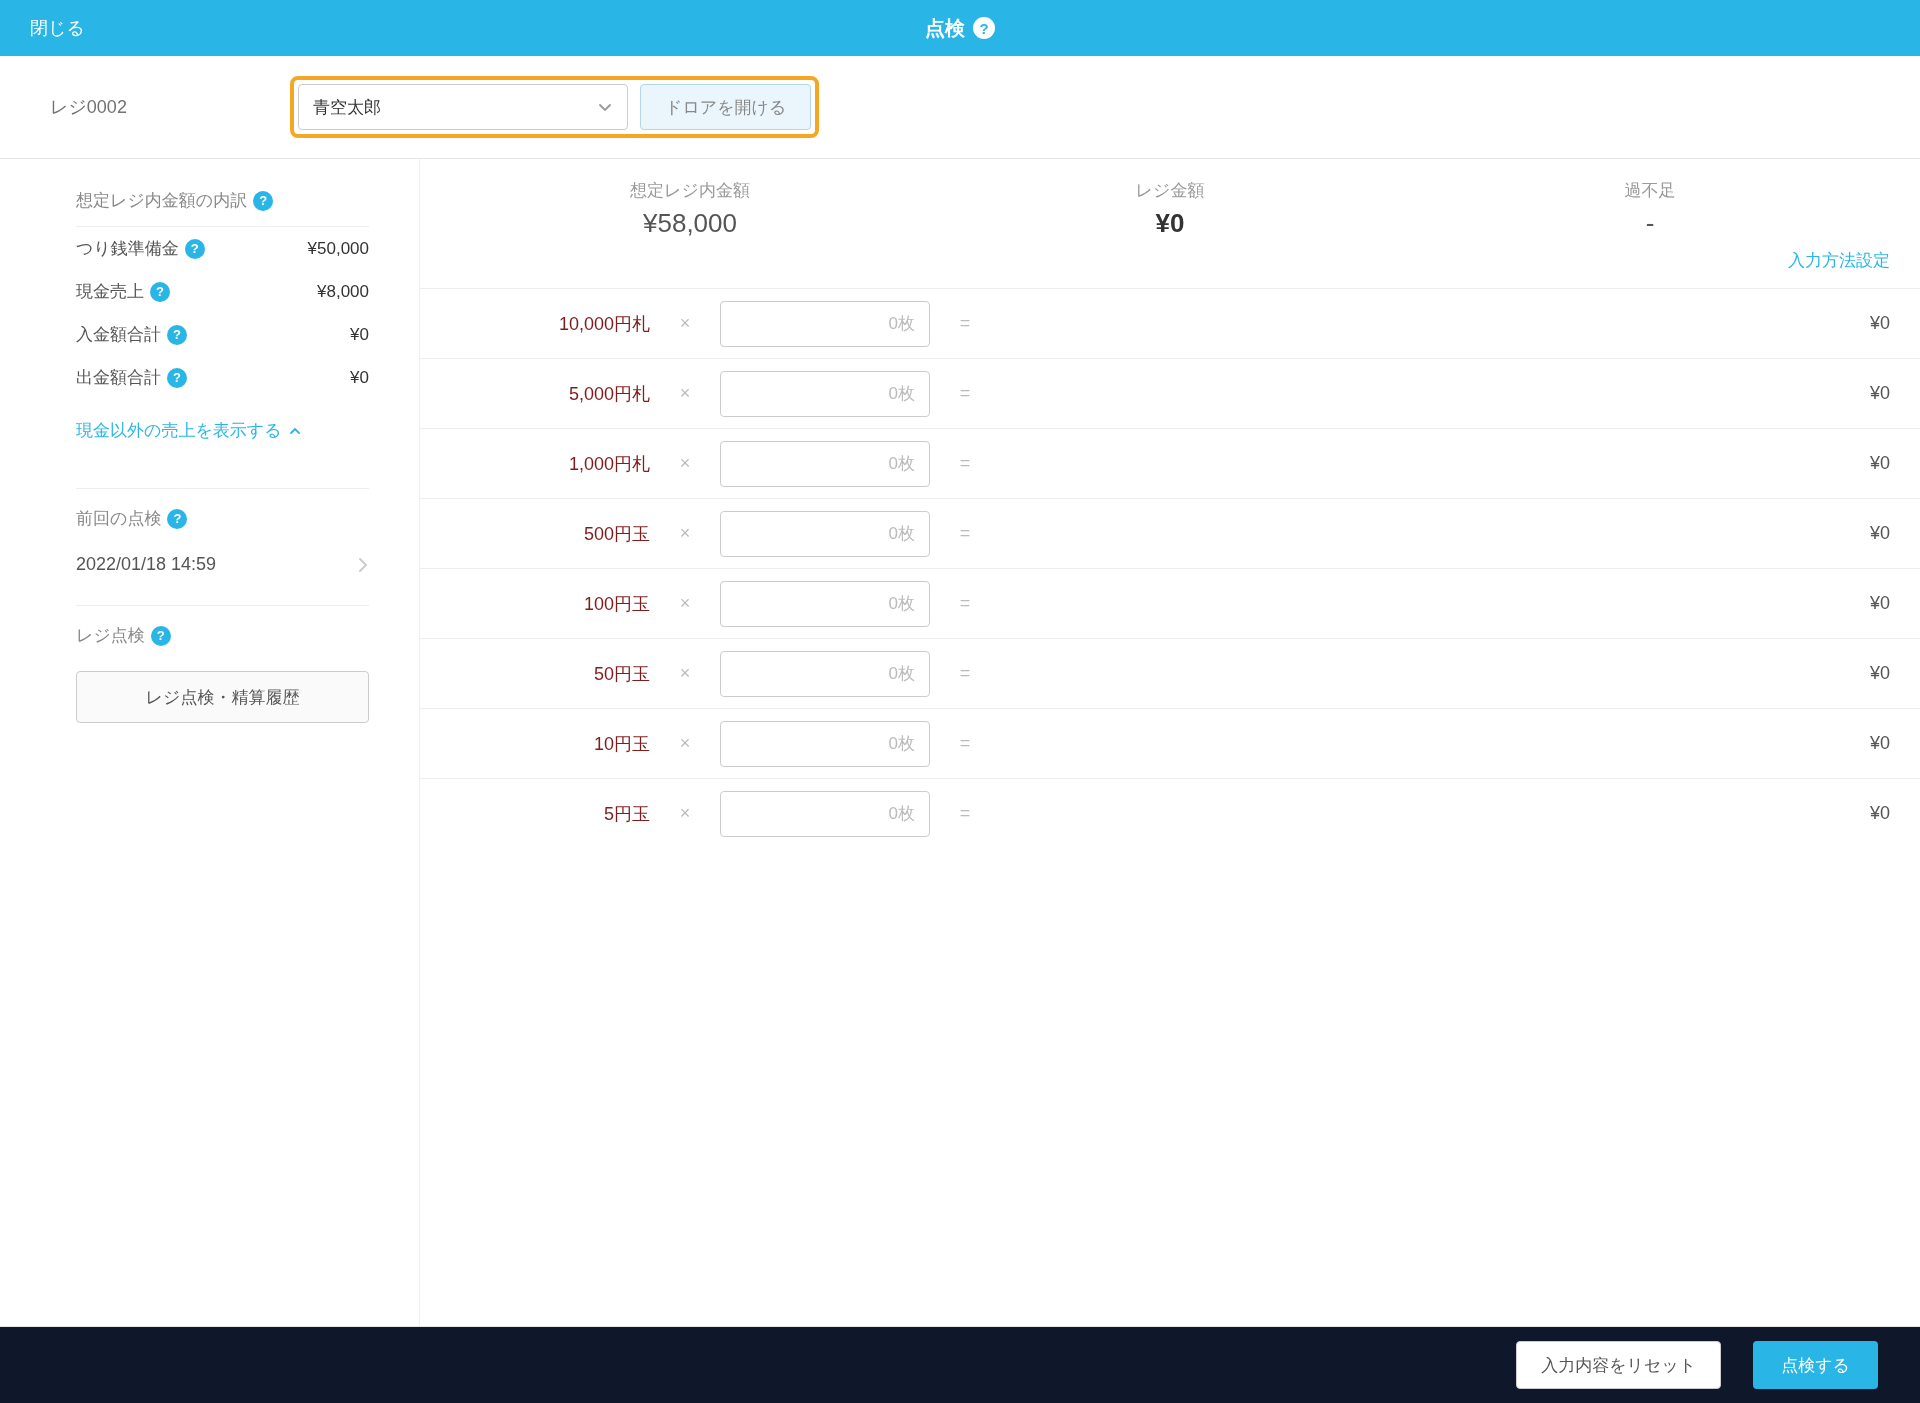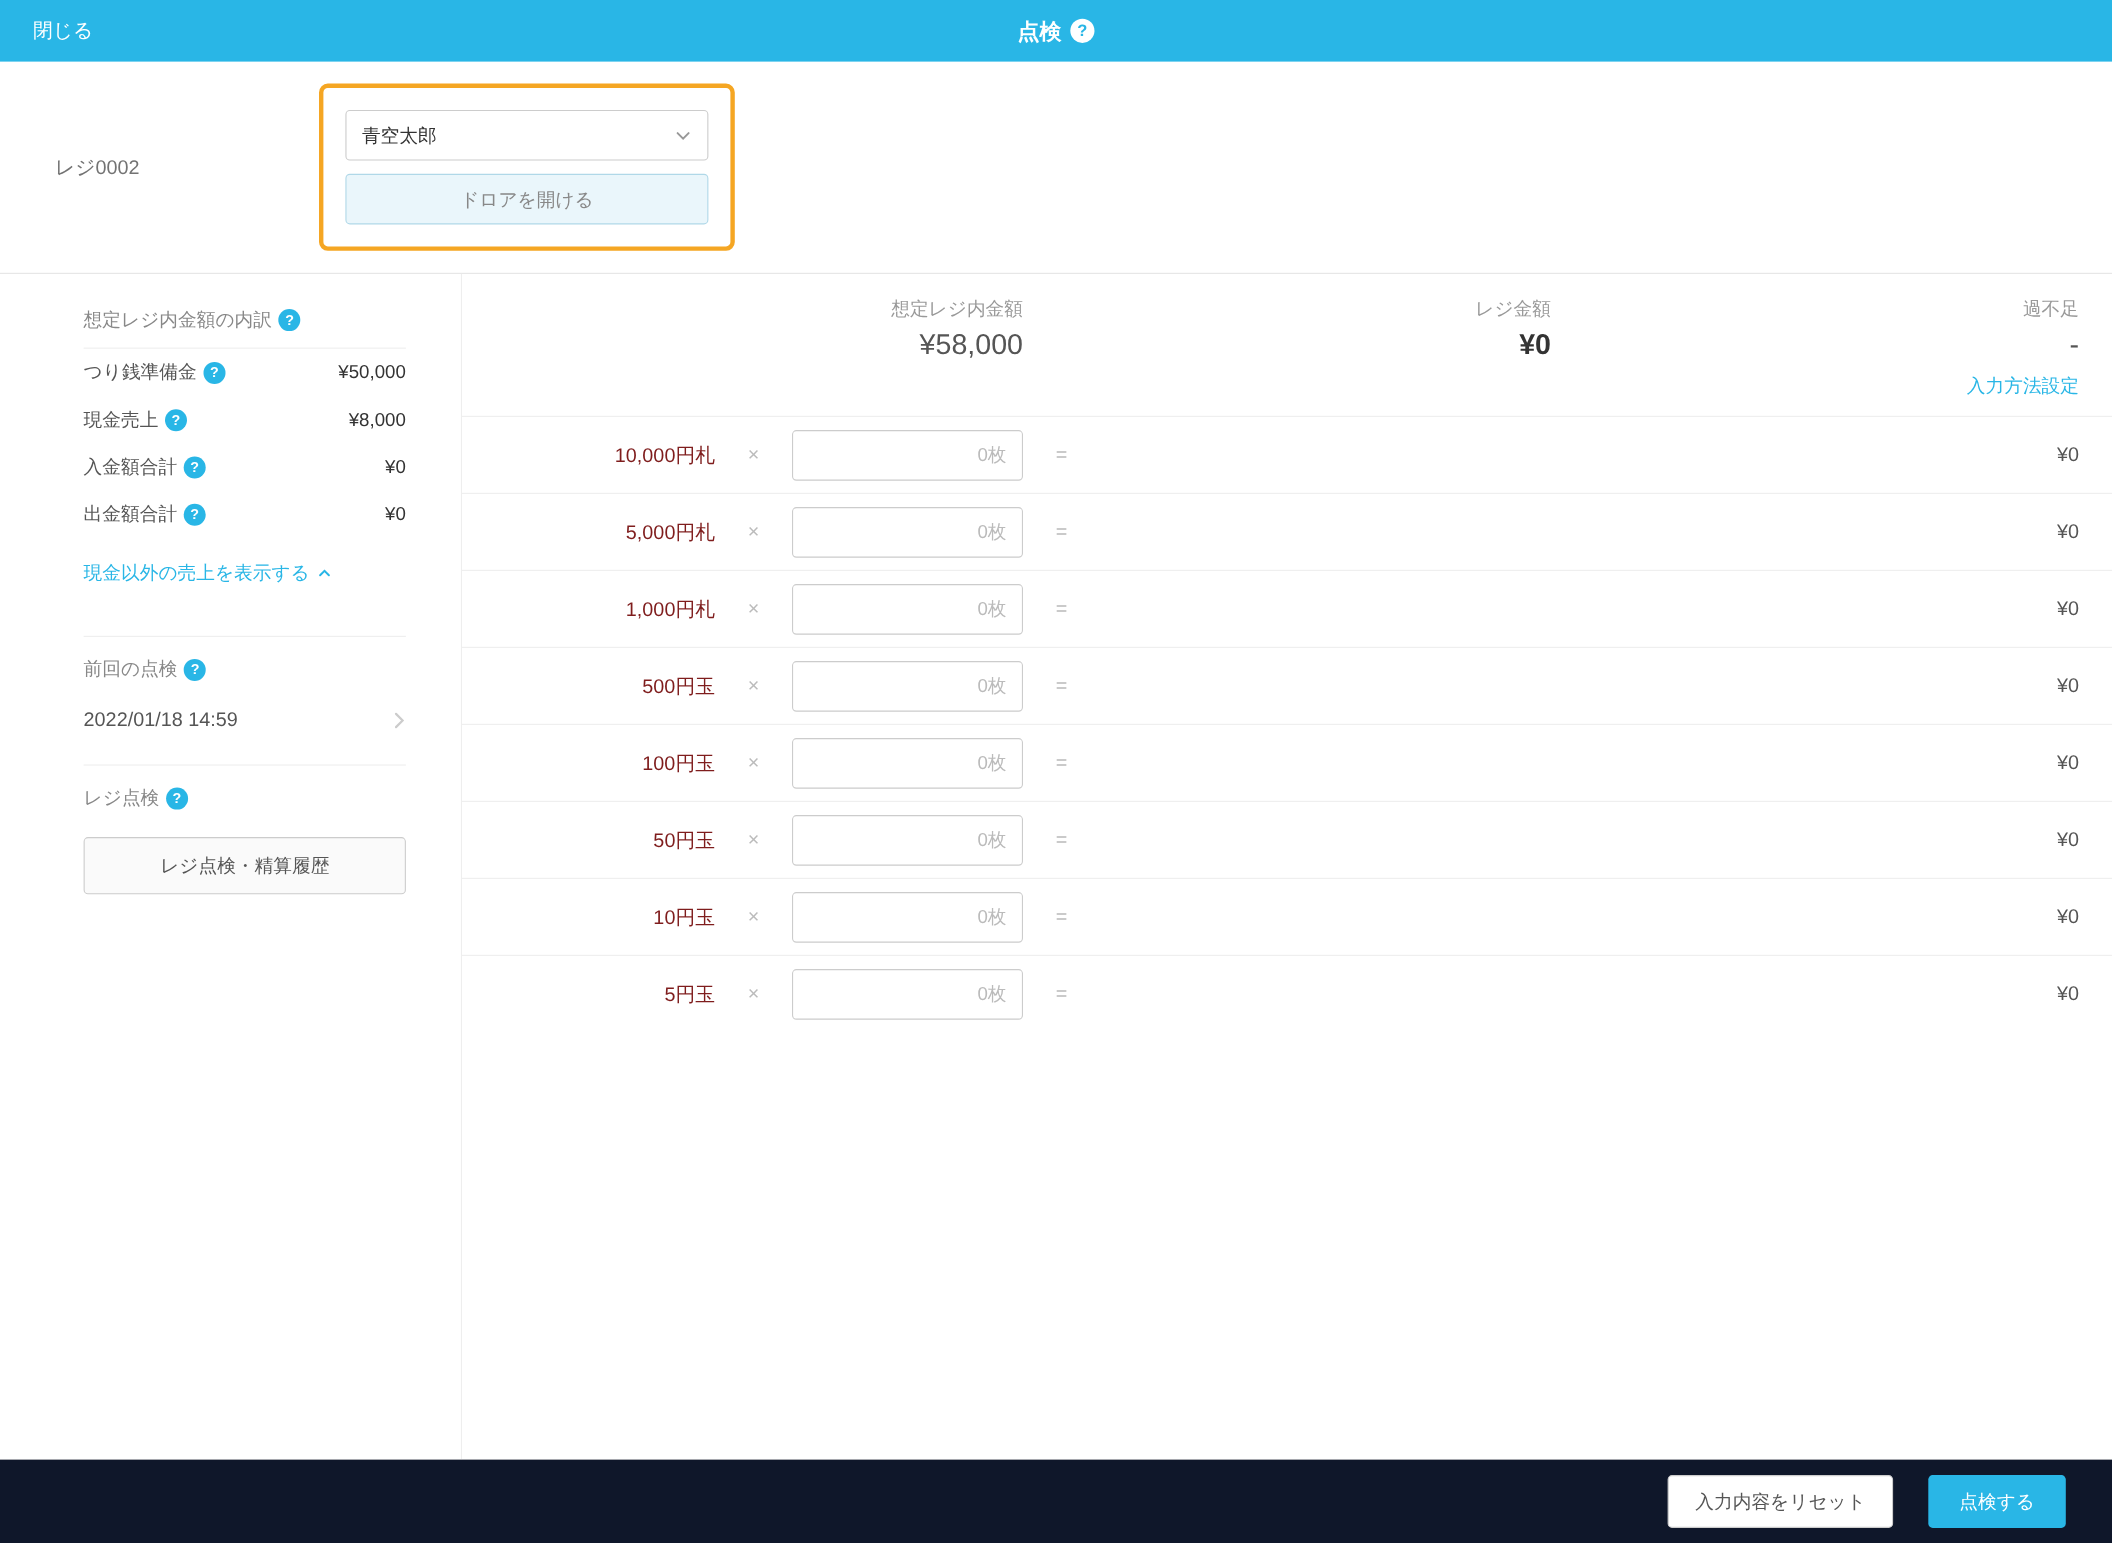--- a/index.html
+++ b/index.html
@@ -5,21 +5,21 @@
 * { box-sizing: border-box; margin: 0; padding: 0; }
 body { font-family: -apple-system, "Hiragino Sans", "Hiragino Kaku Gothic ProN", Meiryo, sans-serif; background: #fff; color: #333; font-size: 16px; }
 
 .header { background: #29b6e6; color: #fff; height: 56px; display: flex; align-items: center; padding: 0 30px; position: relative; }
 .header-close { font-size: 18px; cursor: pointer; }
 .header-title { position: absolute; left: 50%; transform: translateX(-50%); font-size: 20px; font-weight: 600; display: flex; align-items: center; gap: 8px; }
 .help-icon-white { display: inline-flex; width: 22px; height: 22px; border-radius: 50%; background: #fff; color: #29b6e6; align-items: center; justify-content: center; font-size: 15px; font-weight: 700; }
 
 .toolbar { display: flex; align-items: center; padding: 20px 50px; gap: 20px; }
 .register-label { font-size: 18px; color: #737373; min-width: 220px; }
-.highlight-group { display: flex; gap: 12px; border: 4px solid #f5a623; border-radius: 8px; padding: 20px; flex-direction: column; }
+.highlight-group { display: flex; gap: 12px; border: 4px solid #f5a623; border-radius: 8px; padding: 4px; }
 .staff-select { display: flex; align-items: center; justify-content: space-between; width: 330px; height: 46px; border: 1px solid #ccc; border-radius: 4px; padding: 0 14px; font-size: 17px; color: #333; background: #fff; cursor: pointer; }
 .chevron-down { color: #999; }
 .open-drawer-btn { height: 46px; padding: 0 24px; border: 1px solid #b0d8e8; background: #eaf6fb; color: #888; border-radius: 4px; font-size: 17px; cursor: pointer; }
 
 .divider { border-top: 1px solid #e5e5e5; }
 
 .content { display: flex; min-height: calc(100vh - 200px); }
 .sidebar { width: 420px; padding: 30px 50px 30px 76px; border-right: 1px solid #eee; }
 .main { flex: 1; padding: 0; position: relative; }
 
@@ -34,21 +34,21 @@
 .toggle-link { color: #29b6e6; font-size: 17px; display: flex; align-items: center; gap: 6px; margin-top: 20px; margin-bottom: 46px; cursor: pointer; }
 .chevron-up { font-size: 14px; }
 
 .sub-section { border-top: 1px solid #eee; padding-top: 18px; margin-bottom: 10px; }
 .nav-row { display: flex; justify-content: space-between; align-items: center; padding: 10px 0 20px 0; font-size: 18px; color: #555; cursor: pointer; }
 .chevron-right { color: #ccc; font-size: 22px; }
 
 .history-btn { width: 100%; height: 52px; border: 1px solid #ccc; background: #fafafa; border-radius: 4px; font-size: 17px; color: #555; cursor: pointer; margin-top: 10px; }
 
 .summary-row { display: flex; padding: 20px 30px 10px 30px; }
-.summary-col { flex: 1; text-align: right; }
+.summary-col { flex: 1; text-align: center; }
 .summary-label { color: #999; font-size: 17px; margin-bottom: 6px; }
 .summary-value { font-size: 26px; color: #555; }
 .summary-value.bold { font-weight: 700; color: #333; }
 
 .input-setting { text-align: right; padding: 0 30px 16px 0; }
 .input-setting a { color: #29b6e6; font-size: 17px; text-decoration: none; cursor: pointer; }
 
 .denom-list { }
 .denom-row { display: flex; align-items: center; border-top: 1px solid #eee; height: 70px; padding: 0 30px; }
 .denom-label { width: 200px; text-align: right; font-size: 18px; color: #7f1d1d; }

